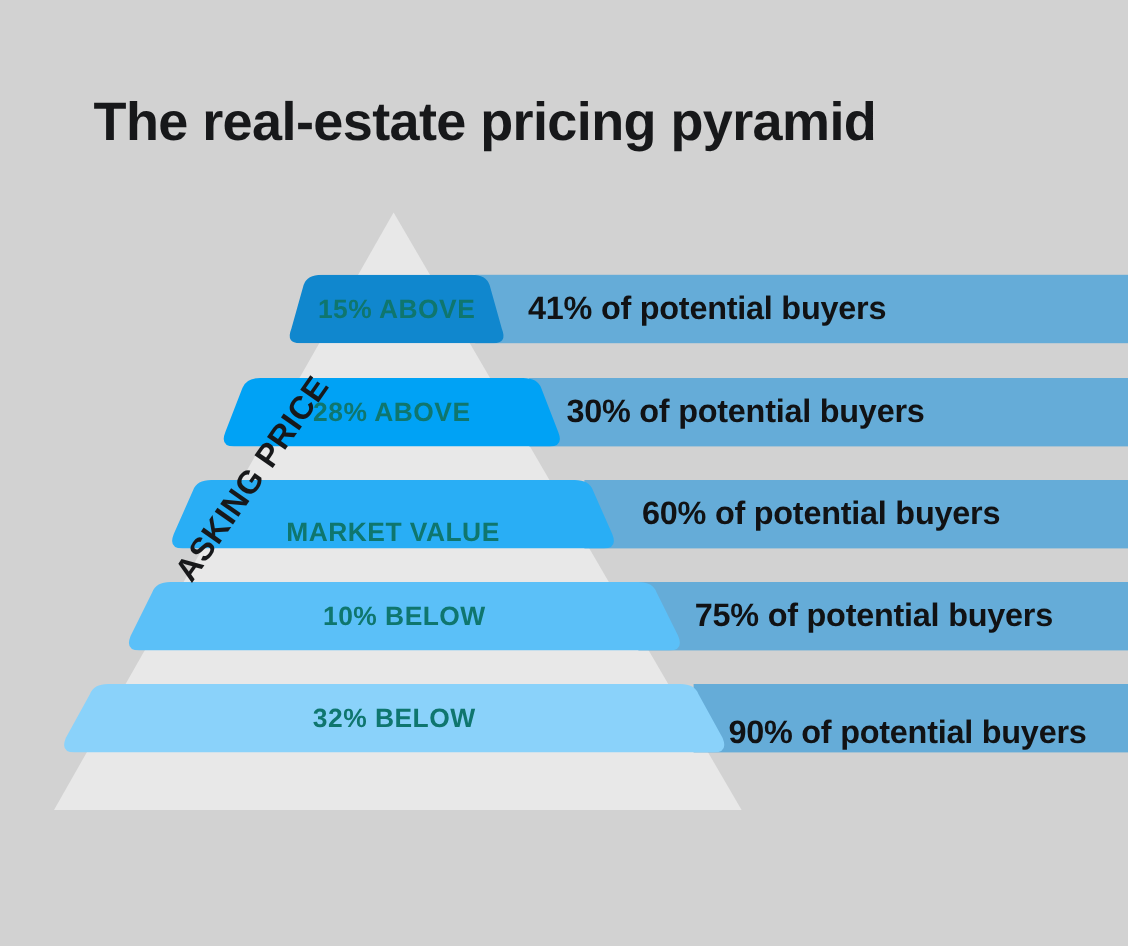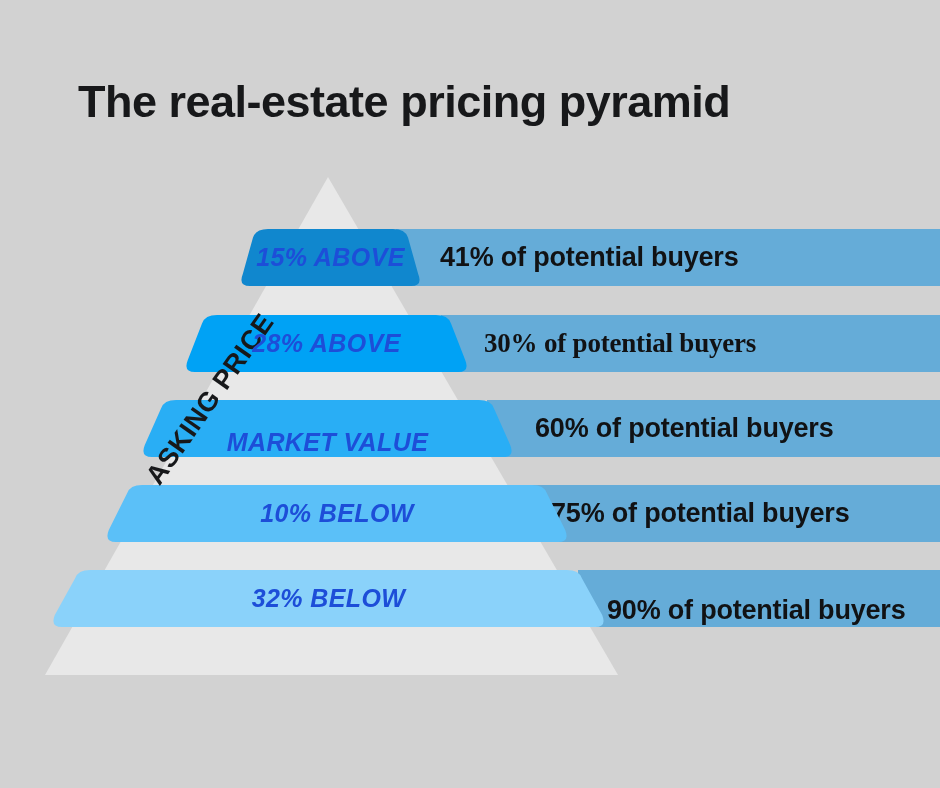--- a/index.html
+++ b/index.html
@@ -88,27 +88,26 @@
     align-items: center;
     justify-content: center;
   }
   .tier-trapezoid svg {
     position: absolute;
     left: 0;
     top: 0;
   }
   .tier-label {
     position: relative;
-    font-size: 25px;
+    font-size: 22px;
     font-weight: bold;
-    color: #1d4ed8;
+    color: #0f766e;
     white-space: nowrap;
     letter-spacing: 0.4px;
     z-index: 2;
-    font-style: italic;
   }
 </style>
 </head>
 <body>
 
 <div id="canvas">
 
   <div id="page-title">The real-estate pricing pyramid</div>
 
   <svg id="pyramid-shape" viewBox="0 0 940 788" xmlns="http://www.w3.org/2000/svg">
@@ -121,41 +120,41 @@
         <div class="buyers-text" style="left: 440px; top: 13px;">41% of potential buyers</div>
         <div class="tier-trapezoid" style="left: 238px; width: 185px;">
           <svg width="185" height="57" viewBox="0 0 185 57">
             <path d="M 30 0 L 155 0 Q 167 0 170 8.399999999999999 L 180.2 45 Q 185 57 173 57 L 12 57 Q 0 57 4.800000000000001 45 L 15 8.399999999999999 Q 18 0 30 0 Z" fill="#1087ce"></path>
           </svg>
           <span class="tier-label">15% ABOVE</span>
         </div>
       </div>
       <div class="tier-row" style="top: 315px;">
         <div class="buyers-bar" style="left: 441px; width: 499px; background: rgb(101, 172, 216);"></div>
-        <div class="buyers-text" style="left: 484px; top: 13px; font-family: Liberation Serif, serif;">30% of potential buyers</div>
+        <div class="buyers-text" style="left: 472px; top: 13px;">30% of potential buyers</div>
         <div class="tier-trapezoid" style="left: 183px; width: 287px;">
           <svg width="287" height="57" viewBox="0 0 287 57">
             <path d="M 34 0 L 253 0 Q 265 0 268 8.399999999999999 L 282.2 45 Q 287 57 275 57 L 12 57 Q 0 57 4.800000000000001 45 L 19 8.399999999999999 Q 22 0 34 0 Z" fill="#00a2f5"></path>
           </svg>
           <span class="tier-label">28% ABOVE</span>
         </div>
       </div>
       <div class="tier-row" style="top: 400px;">
         <div class="buyers-bar" style="left: 487px; width: 453px; background: rgb(101, 172, 216);"></div>
         <div class="buyers-text" style="left: 535px; top: 13px;">60% of potential buyers</div>
         <div class="tier-trapezoid" style="left: 140px; width: 375px; align-items: flex-end;">
           <svg width="375" height="57" viewBox="0 0 375 57">
             <path d="M 36 0 L 339 0 Q 351 0 354 8.399999999999999 L 370.2 45 Q 375 57 363 57 L 12 57 Q 0 57 4.800000000000001 45 L 21 8.399999999999999 Q 24 0 36 0 Z" fill="#29aef5"></path>
           </svg>
           <span class="tier-label">MARKET VALUE</span>
         </div>
       </div>
       <div class="tier-row" style="top: 485px;">
         <div class="buyers-bar" style="left: 532px; width: 408px; background: rgb(101, 172, 216);"></div>
-        <div class="buyers-text" style="left: 551px; top: 13px; text-align: right;">75% of potential buyers</div>
+        <div class="buyers-text" style="left: 579px; top: 13px; text-align: right;">75% of potential buyers</div>
         <div class="tier-trapezoid" style="left: 104px; width: 466px; align-items: center;">
           <svg width="466" height="57" viewBox="0 0 466 57">
             <path d="M 38 0 L 428 0 Q 440 0 443 8.399999999999999 L 461.2 45 Q 466 57 454 57 L 12 57 Q 0 57 4.800000000000001 45 L 23 8.399999999999999 Q 26 0 38 0 Z" fill="#5bc0f8"></path>
           </svg>
           <span class="tier-label">10% BELOW</span>
         </div>
       </div>
       <div class="tier-row" style="top: 570px;">
         <div class="buyers-bar" style="left: 578px; width: 362px; background: rgb(101, 172, 216);"></div>
         <div class="buyers-text" style="left: 607px; top: 13px; margin-top: 12px;">90% of potential buyers</div>

